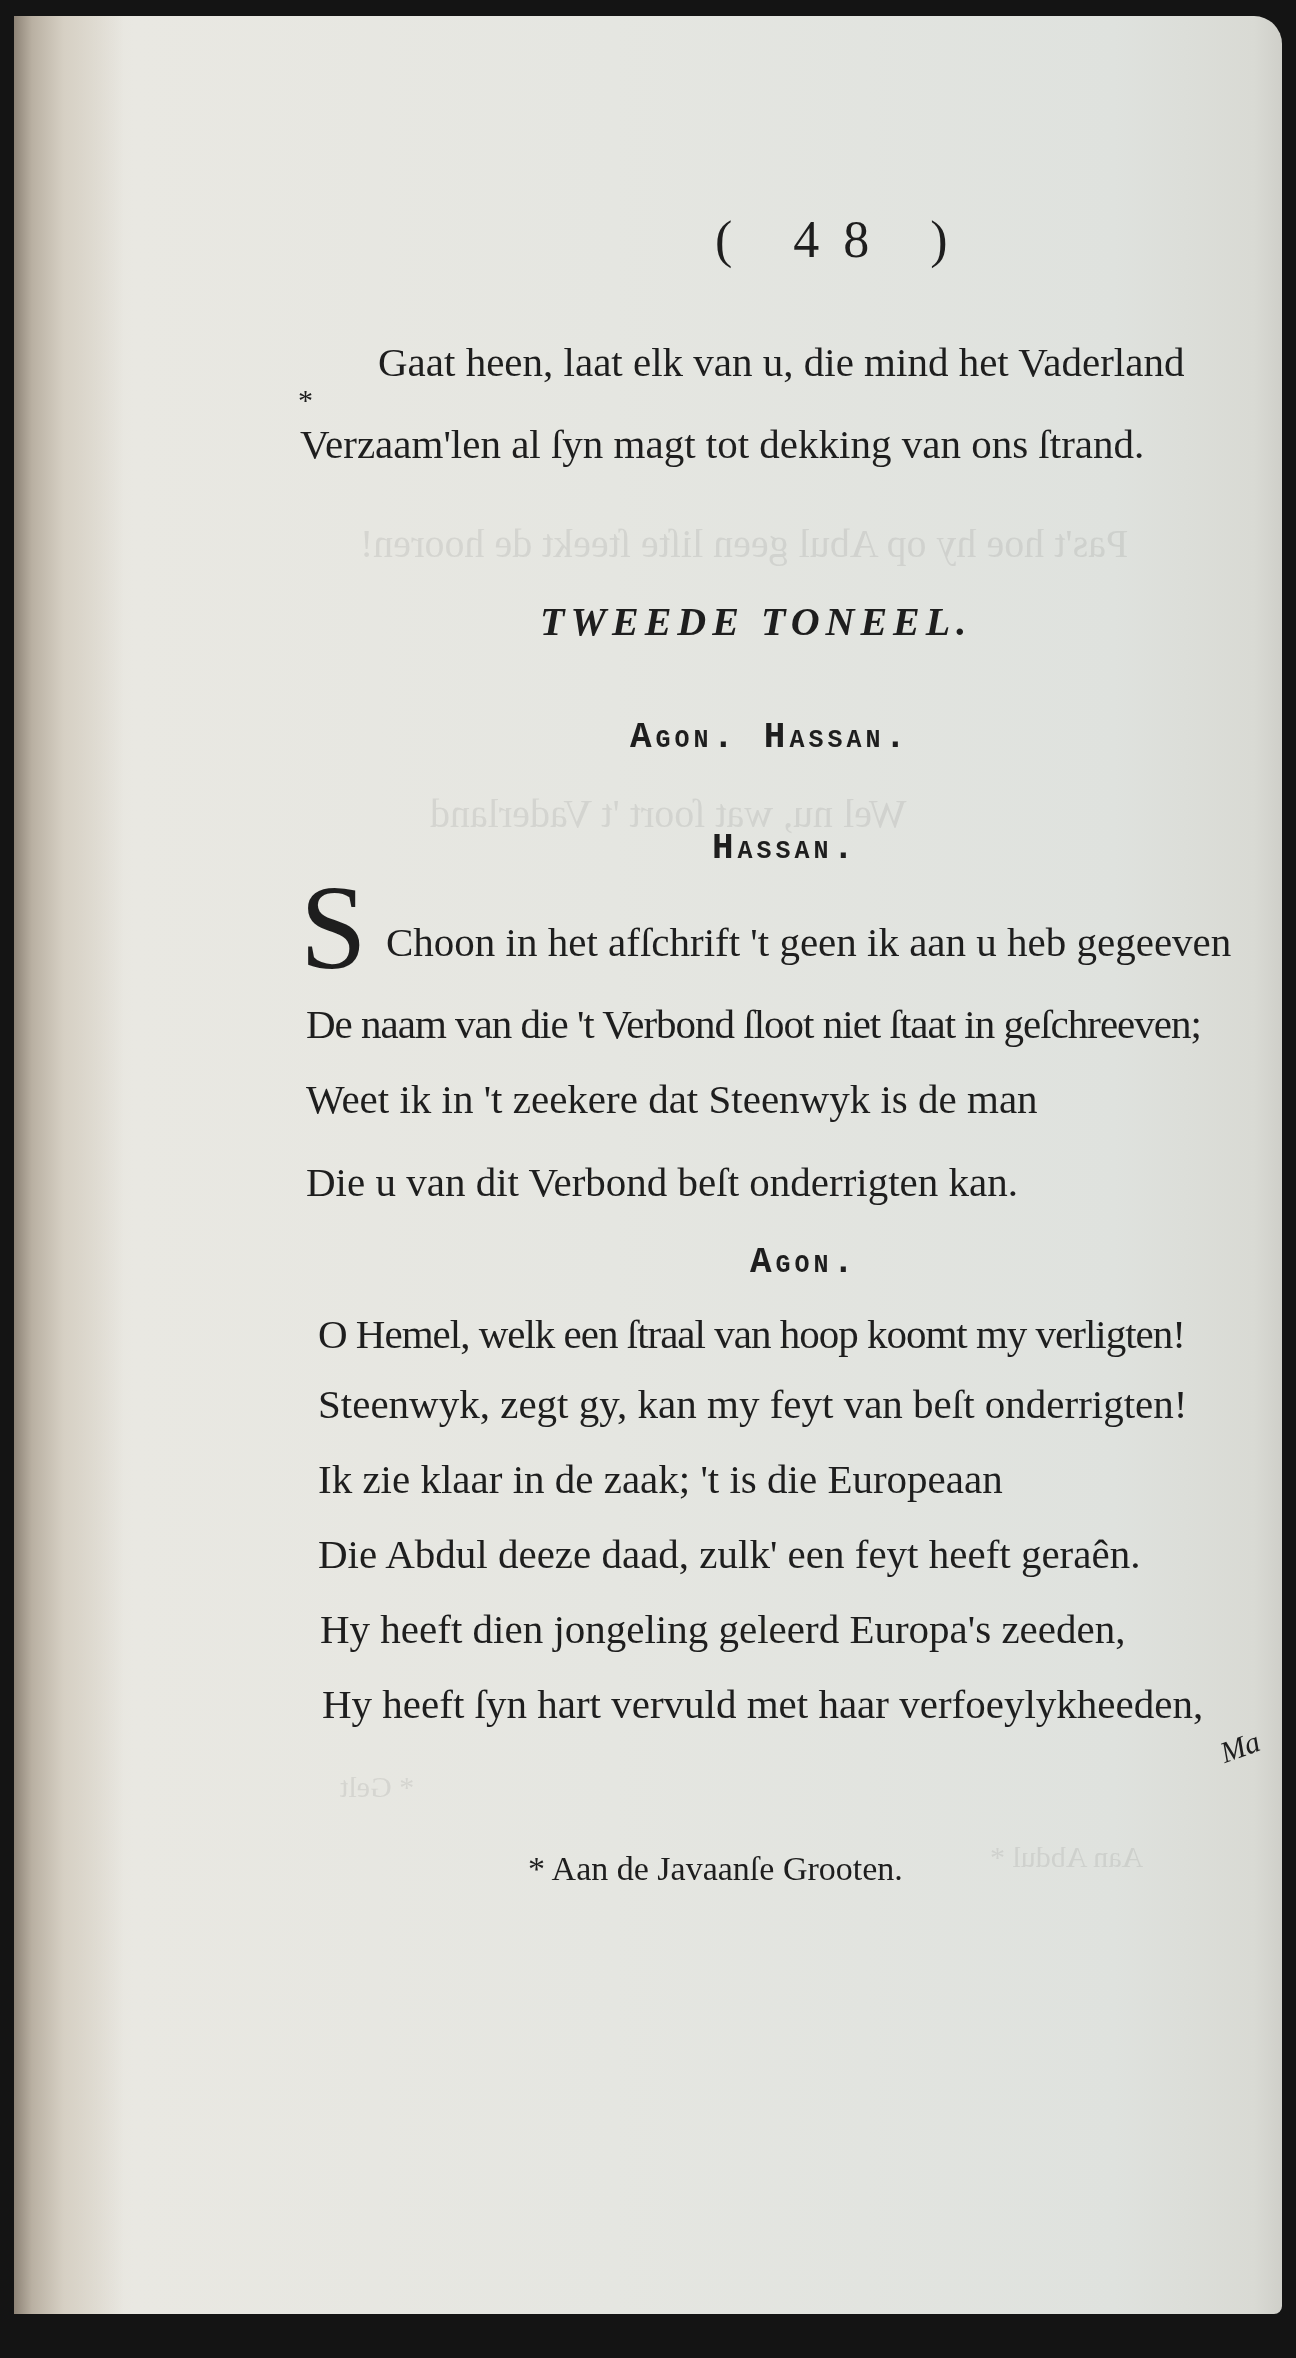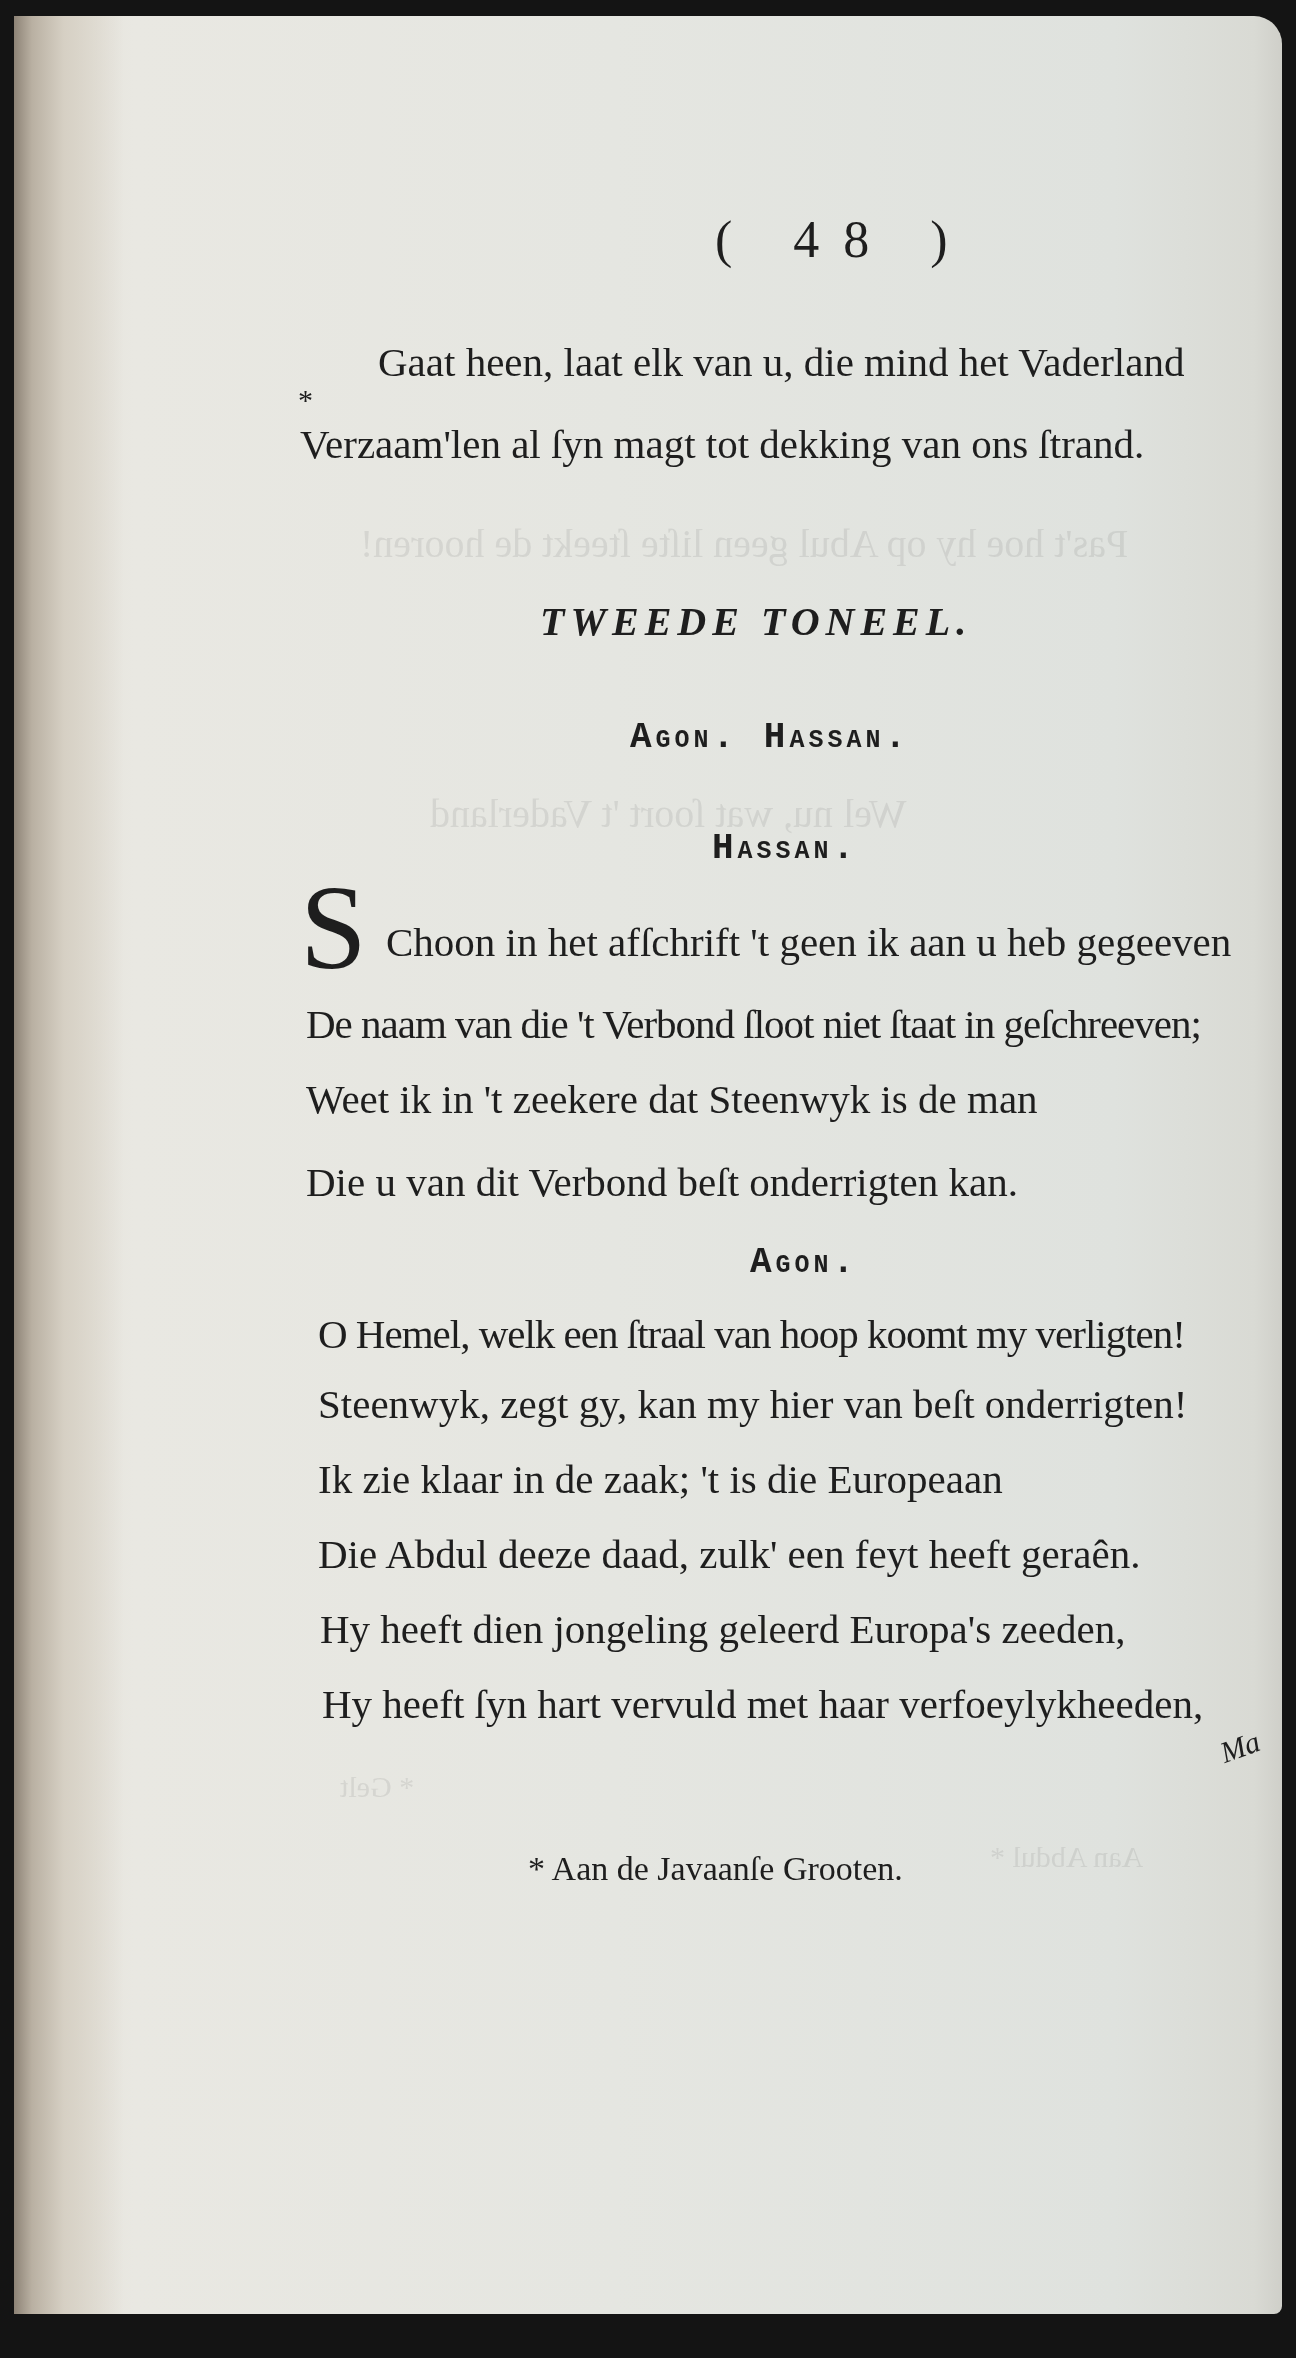--- a/index.html
+++ b/index.html
@@ -51,21 +51,21 @@
 <div class="txt speakers" style="left:712px;top:828px;">Hassan.</div>
 
 <div class="dropcap">S</div>
 <div class="txt line" style="left:386px;top:918px;">Choon in het afſchrift 't geen ik aan u heb gegeeven</div>
 <div class="txt line" style="left:306px;top:1000px;letter-spacing:-1px;">De naam van die 't Verbond ſloot niet ſtaat in geſchreeven;</div>
 <div class="txt line" style="left:306px;top:1075px;">Weet ik in 't zeekere dat Steenwyk is de man</div>
 <div class="txt line" style="left:306px;top:1158px;">Die u van dit Verbond beſt onderrigten kan.</div>
 
 <div class="txt speakers" style="left:750px;top:1242px;">Agon.</div>
 <div class="txt line" style="left:318px;top:1310px;letter-spacing:-1px;">O Hemel, welk een ſtraal van hoop koomt my verligten!</div>
-<div class="txt line" style="left:318px;top:1380px;">Steenwyk, zegt gy, kan my hier van beſt onderrigten!</div>
+<div class="txt line" style="left:318px;top:1380px;">Steenwyk, zegt gy, kan my feyt van beſt onderrigten!</div>
 <div class="txt line" style="left:318px;top:1455px;">Ik zie klaar in de zaak; 't is die Europeaan</div>
 <div class="txt line" style="left:318px;top:1530px;">Die Abdul deeze daad, zulk' een feyt heeft geraên.</div>
 <div class="txt line" style="left:320px;top:1605px;">Hy heeft dien jongeling geleerd Europa's zeeden,</div>
 <div class="txt line" style="left:322px;top:1680px;">Hy heeft ſyn hart vervuld met haar verfoeylykheeden,</div>
 
 <div class="txt margin-mark" style="left:1220px;top:1730px;">Ma</div>
 
 <div class="txt footnote" style="left:516px;top:1850px;margin-left:12px;">* Aan de Javaanſe Grooten.</div>
 
 </body></html>

